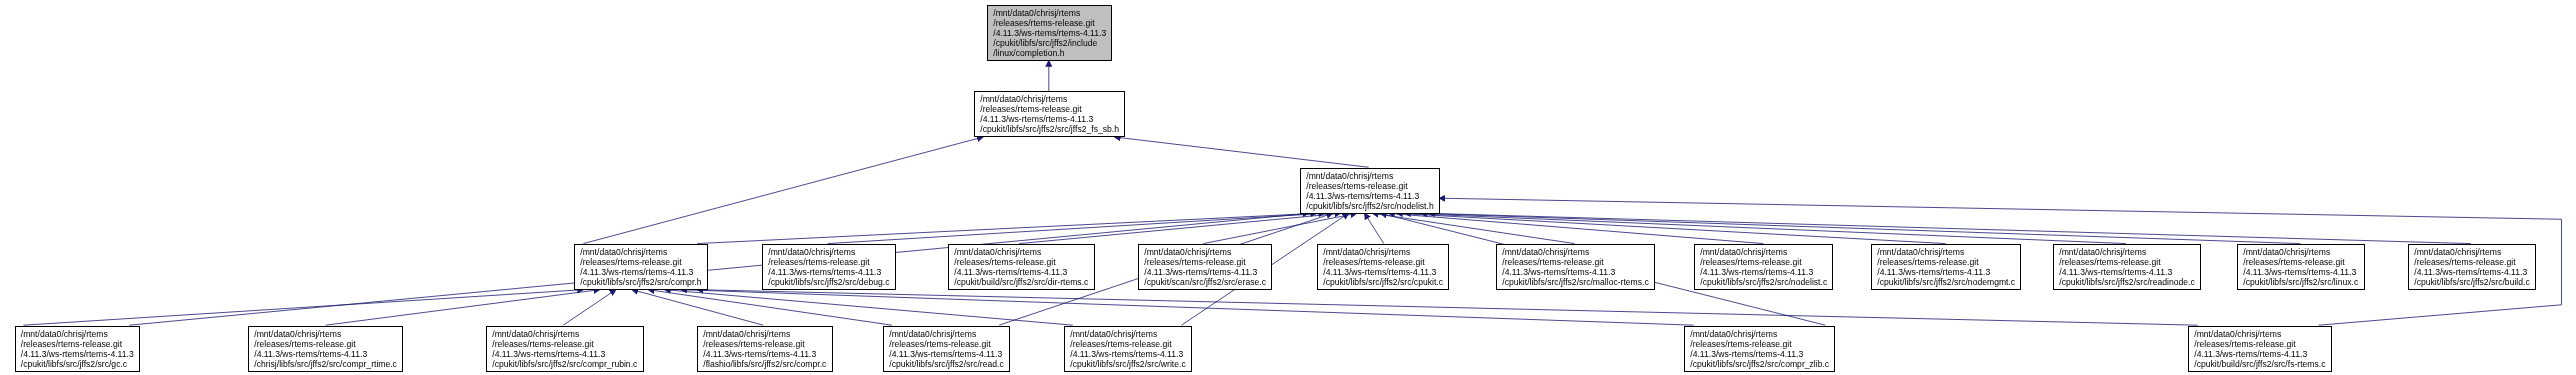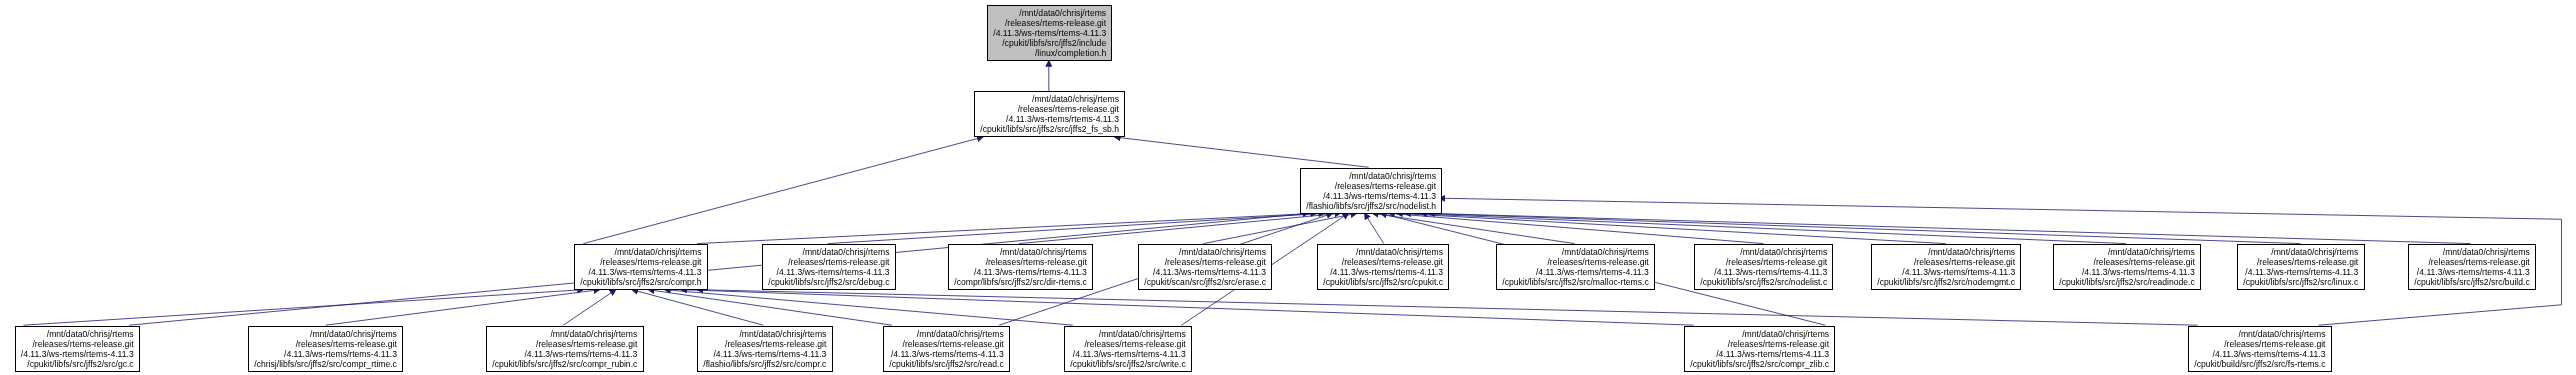--- a/index.html
+++ b/index.html
@@ -12,21 +12,21 @@
     background: #ffffff;
     overflow: hidden;
   }
   #edges { position: absolute; left: 0; top: 0; }
   .edge { fill: none; stroke: #191970; stroke-width: 1.2; }
   .node {
     position: absolute;
     background: #ffffff;
     border: 0.7px solid #000000;
     padding: 2px 5.3px;
-    text-align: right;
+    text-align: left;
     font-size: 8.6px;
     line-height: 10px;
     color: #000000;
     white-space: nowrap;
     cursor: pointer;
   }
   .node.root { background: #bfbfbf; }
   .nl { white-space: nowrap; }
 </style>
 </head>
@@ -77,39 +77,39 @@
     <div class="node" style="left: 974px; top: 91px;">
       <div class="nl">/mnt/data0/chrisj/rtems</div>
       <div class="nl">/releases/rtems-release.git</div>
       <div class="nl">/4.11.3/ws-rtems/rtems-4.11.3</div>
       <div class="nl">/cpukit/libfs/src/jffs2/src/jffs2_fs_sb.h</div>
     </div>
     <div class="node" style="left: 1300px; top: 168px;">
       <div class="nl">/mnt/data0/chrisj/rtems</div>
       <div class="nl">/releases/rtems-release.git</div>
       <div class="nl">/4.11.3/ws-rtems/rtems-4.11.3</div>
-      <div class="nl">/flashio/libfs/src/jffs2/src/nodelist.h</div>
+      <div class="nl">/cpukit/libfs/src/jffs2/src/nodelist.h</div>
     </div>
     <div class="node" style="left: 574px; top: 244px;">
       <div class="nl">/mnt/data0/chrisj/rtems</div>
       <div class="nl">/releases/rtems-release.git</div>
       <div class="nl">/4.11.3/ws-rtems/rtems-4.11.3</div>
       <div class="nl">/cpukit/libfs/src/jffs2/src/compr.h</div>
     </div>
     <div class="node" style="left: 762px; top: 244px;">
       <div class="nl">/mnt/data0/chrisj/rtems</div>
       <div class="nl">/releases/rtems-release.git</div>
       <div class="nl">/4.11.3/ws-rtems/rtems-4.11.3</div>
       <div class="nl">/cpukit/libfs/src/jffs2/src/debug.c</div>
     </div>
     <div class="node" style="left: 948px; top: 244px;">
       <div class="nl">/mnt/data0/chrisj/rtems</div>
       <div class="nl">/releases/rtems-release.git</div>
       <div class="nl">/4.11.3/ws-rtems/rtems-4.11.3</div>
-      <div class="nl">/compr/libfs/src/jffs2/src/dir-rtems.c</div>
+      <div class="nl">/cpukit/build/src/jffs2/src/dir-rtems.c</div>
     </div>
     <div class="node" style="left: 1138px; top: 244px;">
       <div class="nl">/mnt/data0/chrisj/rtems</div>
       <div class="nl">/releases/rtems-release.git</div>
       <div class="nl">/4.11.3/ws-rtems/rtems-4.11.3</div>
       <div class="nl">/cpukit/scan/src/jffs2/src/erase.c</div>
     </div>
     <div class="node" style="left: 1317px; top: 244px;">
       <div class="nl">/mnt/data0/chrisj/rtems</div>
       <div class="nl">/releases/rtems-release.git</div>

